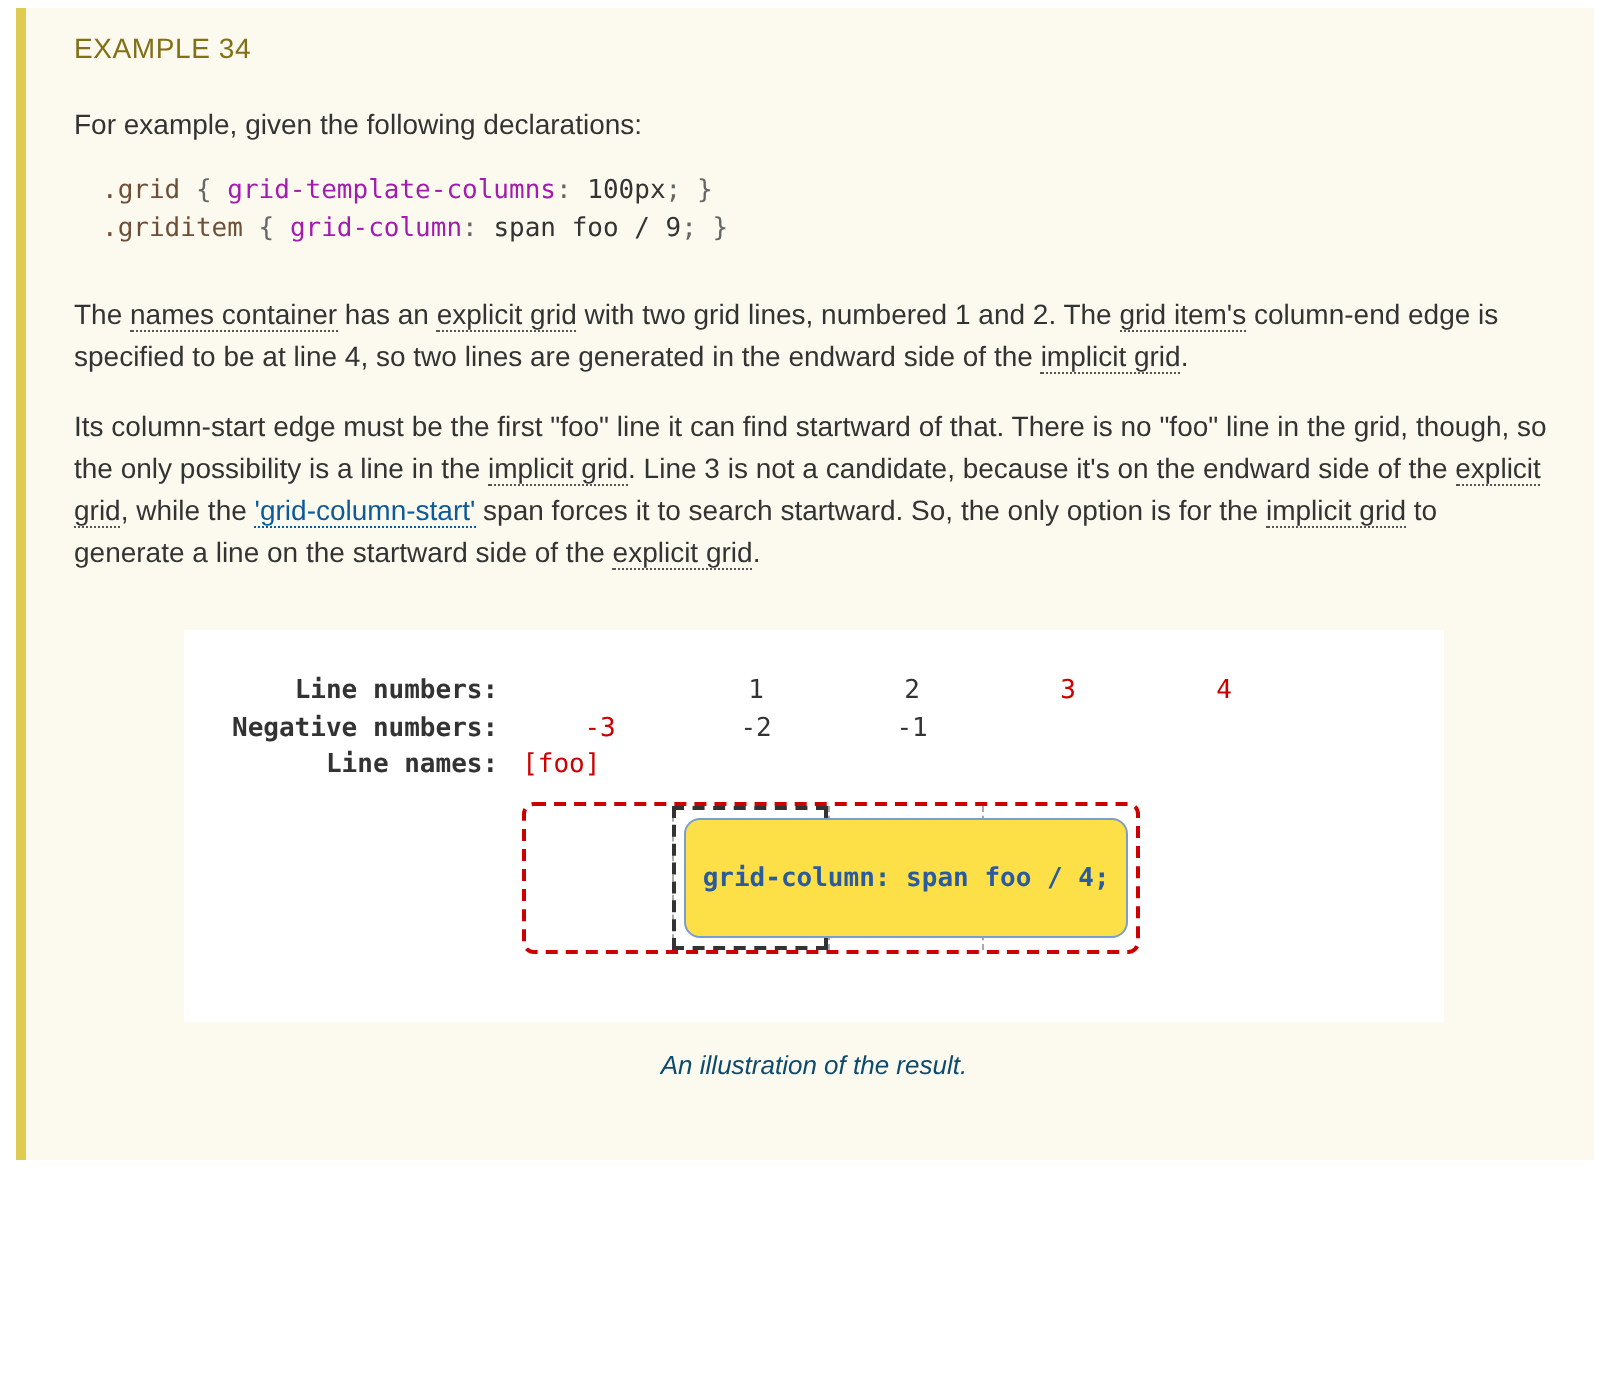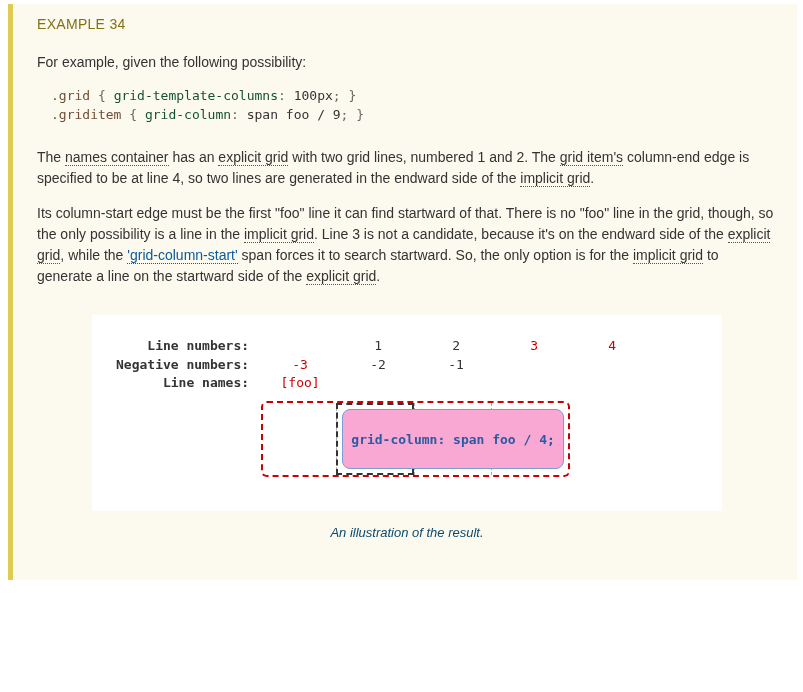--- a/index.html
+++ b/index.html
@@ -40,21 +40,21 @@
     margin: 14px 0 22px 0;
     padding: 0 14px;
     font-family: "DejaVu Sans Mono", Menlo, Consolas, monospace;
     font-size: 13px;
     color: #444;
     line-height: 1.45;
     white-space: pre;
   }
   .sel   { color:#6f4e37; }
   .punc  { color:#666; }
-  .prop  { color:#14532d;text-align:center; }
+  .prop  { color:#a21caf;text-align:center; }
   .val   { color:#333; }
   u.term {
     text-decoration: none;
     border-bottom: 1px dotted #555;
     color: inherit;
   }
   a.proplink {
     color: #0a5a9c;
     border-bottom: 1px dotted #0a5a9c;
     text-decoration: none;
@@ -88,21 +88,20 @@
     display: flex;
     line-height: 1.45;
   }
   .cell {
     width: 78px;
     text-align: center;
   }
   .red { color: #cc0000; }
   .foo {
     width: 78px;
-    text-align: center;
     color: #cc0000;
   }
   .illus-row {
     margin-top: 8px;
     display: flex;
   }
   .outer-implicit {
     border: 2px dashed #cc0000;
     border-radius: 6px;
     display:flex;
@@ -133,21 +132,21 @@
     height: 72px;
     border-left: 1px dashed #aaa;
     box-sizing: border-box;
   }
   .griditem {
     position: absolute;
     top: 4px;
     left: 4px;
     width: 222px;
     height: 60px;
-    background: #f9a8d4;
+    background: #fde047;
     border: 1.5px solid #7a9ed0;
     border-radius: 8px;
     color: #2a5aa0;
     font-family: "DejaVu Sans Mono", Menlo, Consolas, monospace;
     font-size: 13px;
     font-weight: bold;
     display:flex;
     align-items:center;
     justify-content:center;
     box-sizing:border-box;
@@ -162,21 +161,21 @@
   }
 </style>
 </head>
 <body>
 
 <div class="page">
   <div class="example-box">
 
     <div class="ex-header">EXAMPLE 34</div>
 
-    <p class="para">For example, given the following possibility:</p>
+    <p class="para">For example, given the following declarations:</p>
 
     <pre class="code"><span class="sel">.grid</span> <span class="punc">{</span> <span class="prop">grid-template-columns</span><span class="punc">:</span> <span class="val">100px</span><span class="punc">;</span> <span class="punc">}</span>
 <span class="sel">.griditem</span> <span class="punc">{</span> <span class="prop">grid-column</span><span class="punc">:</span> <span class="val">span foo / 9</span><span class="punc">;</span> <span class="punc">}</span></pre>
 
     <p class="para">
       <span>The </span><u class="term">names container</u><span> has an </span><u class="term">explicit grid</u><span> with two grid lines, numbered 1 and 2. The </span><u class="term">grid item's</u><span> column-end edge is specified to be at line 4, so two lines are generated in the endward side of the </span><u class="term">implicit grid</u><span>.</span>
     </p>
 
     <p class="para">
       <span>Its column-start edge must be the first "foo" line it can find startward of that. There is no "foo" line in the grid, though, so the only possibility is a line in the </span><u class="term">implicit grid</u><span>. Line 3 is not a candidate, because it's on the endward side of the </span><u class="term">explicit grid</u><span>, while the </span><a href="#" class="proplink">'grid-column-start'</a><span> span forces it to search startward. So, the only option is for the </span><u class="term">implicit grid</u><span> to generate a line on the startward side of the </span><u class="term">explicit grid</u><span>.</span>

